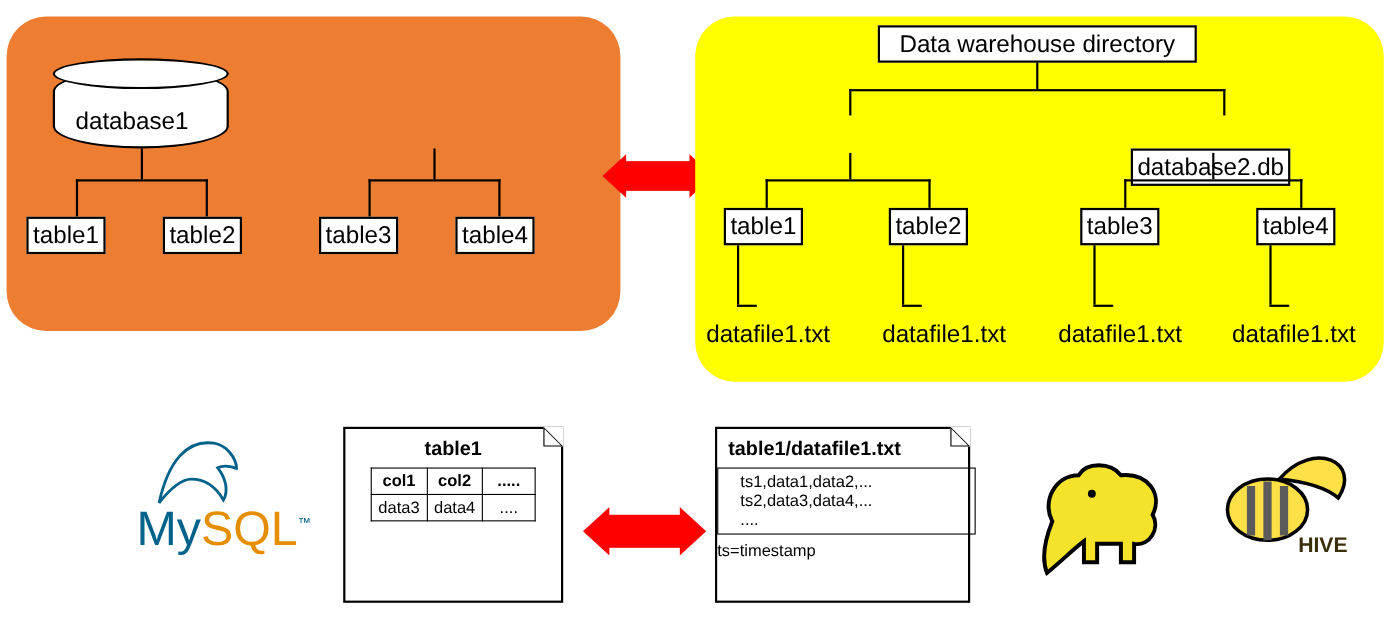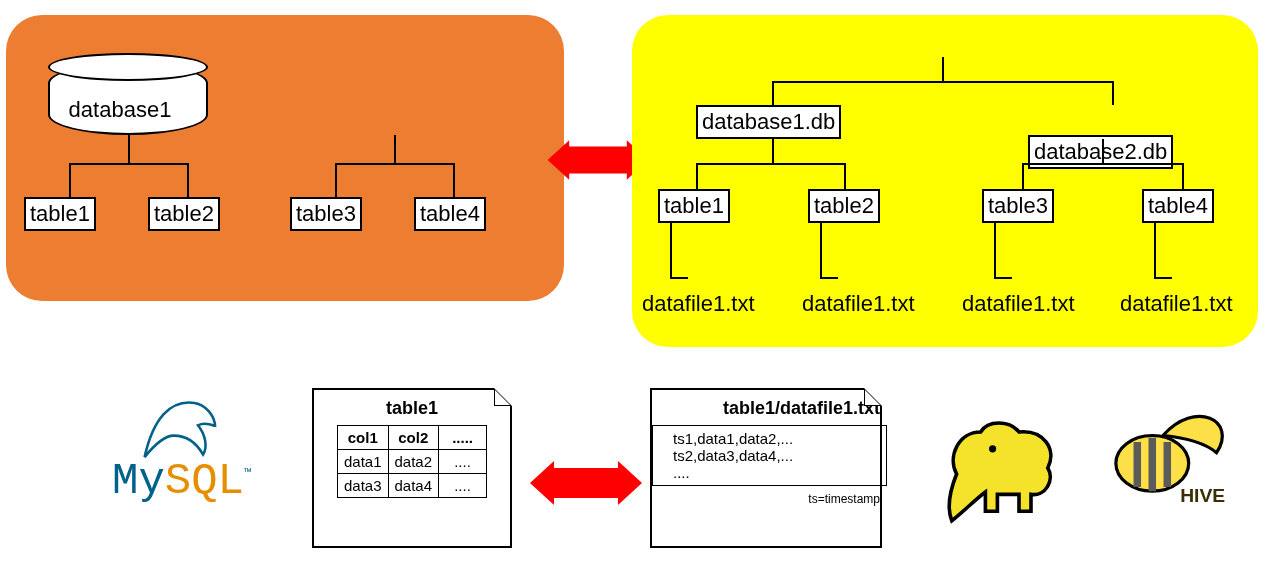--- a/index.html
+++ b/index.html
@@ -124,30 +124,30 @@
   .tbl .hdr td { font-weight: bold; }
 
   .txtblock {
     border: 1.5px solid #000;
     margin: 0 auto;
     font-size: 15px;
     padding: 4px 20px;
     width: 235px;
   }
   .tsnote {
-    text-align: right;
-    font-size: 12px;
+    text-align: left;
+    font-size: 15px;
     margin-top: 6px;
   }
 
   
   .mysql {
     position: absolute;
-    left: 112px; top: 456px;
-    font-family: Liberation Mono, monospace;
+    left: 124px; top: 456px;
+    font-family: Liberation Sans, sans-serif;
     font-size: 44px;
     font-weight: 500;
     color: #00618a;
   }
   .mysql .sql { color: #e48e00; }
   .mysql .tm { font-size: 12px; vertical-align: super; color: #00618a; }
 
   
   .logo-hadoop {
     position: absolute;
@@ -182,27 +182,27 @@
   <div class="conn" style="left:329px; top:148px; width:2px; height:34px;"></div>
   <div class="conn" style="left:447px; top:148px; width:2px; height:34px;"></div>
 
   <div class="wbox" style="left:284px; top:182px;">table3</div>
   <div class="wbox" style="left:408px; top:182px;">table4</div>
 </div>
 
 <div class="darrow" style="left:562px; top:145px; transform:scale(0.9);"></div>
 
 <div class="yellow-panel">
+  <div class="wbox" style="left:166px; top:8px; width:290px;">Data warehouse directory</div>
 
   <div class="conn" style="left:310px; top:42px; width:2px; height:24px;"></div>
   <div class="conn" style="left:140px; top:66px; width:342px; height:2px;"></div>
   <div class="conn" style="left:140px; top:66px; width:2px; height:24px;"></div>
   <div class="conn" style="left:480px; top:66px; width:2px; height:24px;"></div>
 
-  <div class="wbox" style="left:64px;  top:90px;">database1.db</div>
   <div class="wbox" style="left:396px; top:90px;margin-top:30px;">database2.db</div>
 
   <div class="conn" style="left:140px; top:124px; width:2px; height:24px;"></div>
   <div class="conn" style="left:64px;  top:148px; width:150px; height:2px;"></div>
   <div class="conn" style="left:64px;  top:148px; width:2px; height:26px;"></div>
   <div class="conn" style="left:212px; top:148px; width:2px; height:26px;"></div>
 
   <div class="conn" style="left:470px; top:124px; width:2px; height:24px;"></div>
   <div class="conn" style="left:390px; top:148px; width:162px; height:2px;"></div>
   <div class="conn" style="left:390px; top:148px; width:2px; height:26px;"></div>
@@ -240,39 +240,34 @@
   <div class="fold2"></div>
   <div class="doc-title">table1</div>
   <table class="tbl">
     <tbody>
         <tr class="hdr">
       <td>col1</td>
       <td>col2</td>
       <td>.....</td>
     </tr>
     <tr>
-      <td>data1</td>
-      <td>data2</td>
-      <td>....</td>
-    </tr>
-    <tr>
       <td>data3</td>
       <td>data4</td>
       <td>....</td>
     </tr>
   </tbody>
     </table>
 </div>
 
 <div class="darrow" style="left:550px; top:468px;"></div>
 
 <div class="docpage" style="left:650px; top:388px; width:232px; height:160px;">
   <div class="fold"></div>
   <div class="fold2"></div>
-  <div class="doc-title" style="text-align:right; margin-left:10px;">table1/datafile1.txt</div>
+  <div class="doc-title" style="text-align:left; margin-left:10px;">table1/datafile1.txt</div>
   <div class="txtblock">
     <div>ts1,data1,data2,...</div>
     <div>ts2,data3,data4,...</div>
     <div>....</div>
   </div>
   <div class="tsnote">ts=timestamp</div>
 </div>
 
 <svg class="logo-hadoop" viewBox="0 0 120 100">
   <path d="M28 55 C 20 40 30 20 48 20 C 54 10 72 10 80 20 C 100 18 112 34 104 50 C 110 60 102 74 90 72 L 90 86 L 80 86 L 80 72 L 62 72 L 62 86 L 52 86 L 52 70 C 44 76 34 86 24 94 C 20 84 22 70 28 55 Z" fill="#f4e32a" stroke="#000" stroke-width="3"></path>

